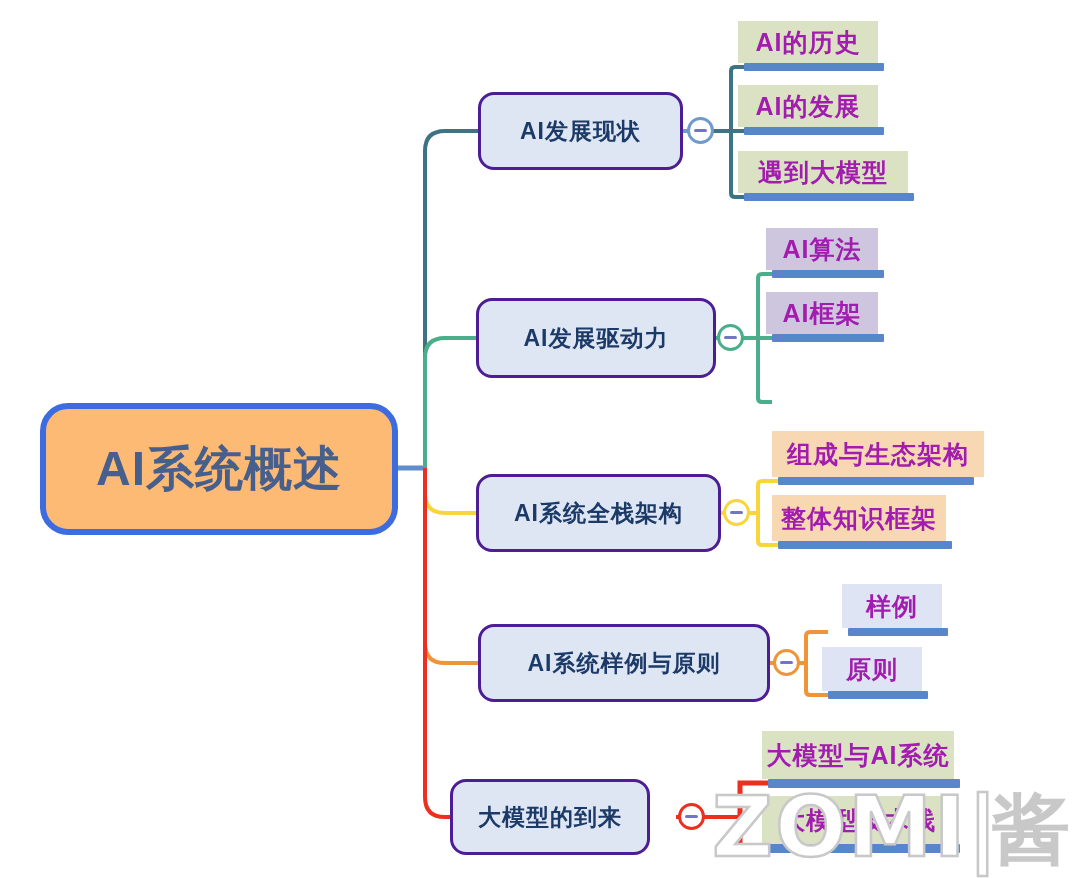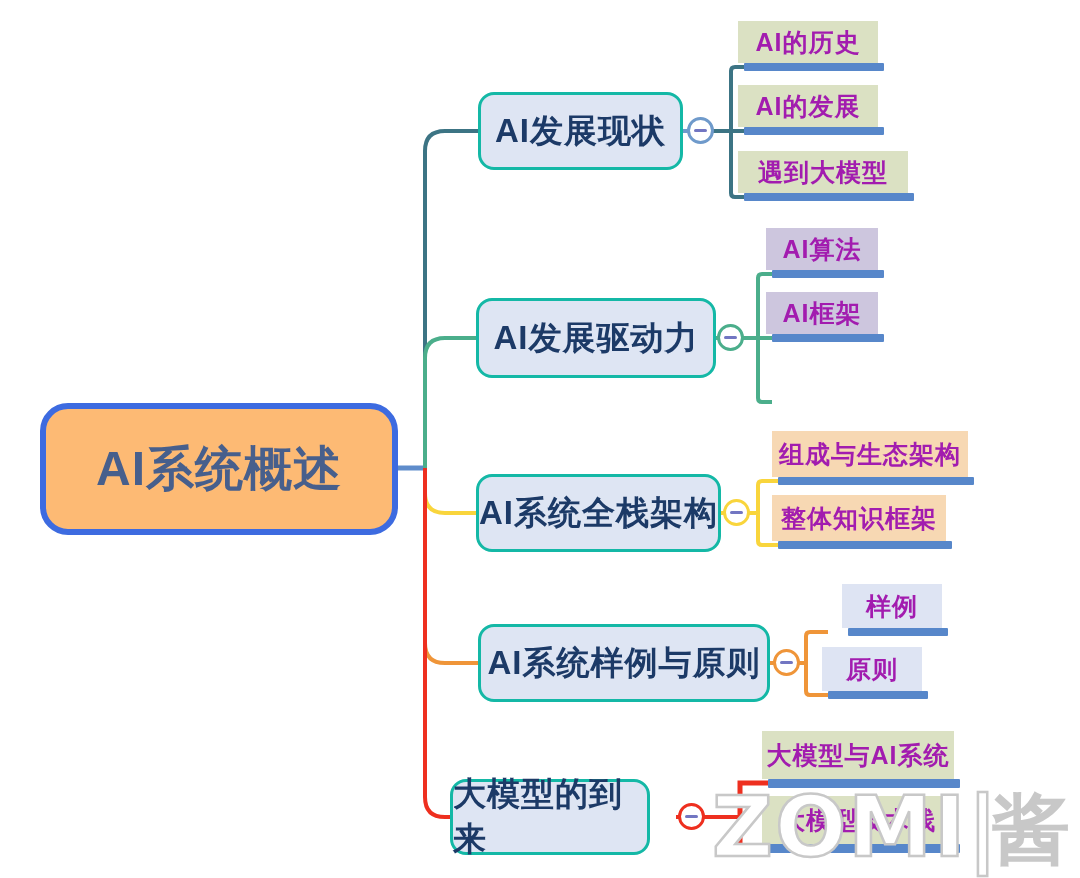--- a/index.html
+++ b/index.html
@@ -36,24 +36,24 @@
     border: 6px solid #3D6BE0;
     border-radius: 28px;
     color: #475F8C;
     font-size: 48px;
     font-weight: 600;
     letter-spacing: 1px;
   }
 
   .branch {
     background: #DEE5F3;
-    border: 3px solid #14b8a6;
+    border: 3px solid #4c1d95;
     border-radius: 16px;
     color: #1C3A67;
-    font-size: 33px;
+    font-size: 23px;
     font-weight: bold;
     letter-spacing: 1px;
   }
   .branch1 { left: 478px; top: 92px;  width: 205px; height: 78px; }
   .branch2 { left: 476px; top: 298px; width: 240px; height: 80px; }
   .branch3 { left: 476px; top: 474px; width: 245px; height: 78px; }
   .branch4 { left: 478px; top: 624px; width: 292px; height: 78px; }
   .branch5 { left: 450px; top: 779px; width: 200px; height: 76px; }
 
   .child {
@@ -191,21 +191,21 @@
   <div class="child fill-purple" style="left:766px; top:228px;">
     <div class="box" style="width:112px; height:42px;">AI算法</div>
     <div class="bar" style="width:112px;"></div>
   </div>
   <div class="child fill-purple" style="left:766px; top:292px;">
     <div class="box" style="width:112px; height:42px;">AI框架</div>
     <div class="bar" style="width:112px;"></div>
   </div>
 
   <div class="child fill-peach" style="left:772px; top:431px;">
-    <div class="box" style="width:196px; height:46px;">组成与生态架构</div>
+    <div class="box" style="width:212px; height:46px;">组成与生态架构</div>
     <div class="bar" style="width:196px;"></div>
   </div>
   <div class="child fill-peach" style="left:772px; top:495px;">
     <div class="box" style="width:174px; height:46px;">整体知识框架</div>
     <div class="bar" style="width:174px;"></div>
   </div>
 
   <div class="child fill-blue" style="left:822px; top:584px;padding-left:20px;">
     <div class="box" style="width:100px; height:44px;">样例</div>
     <div class="bar" style="width:100px;"></div>

